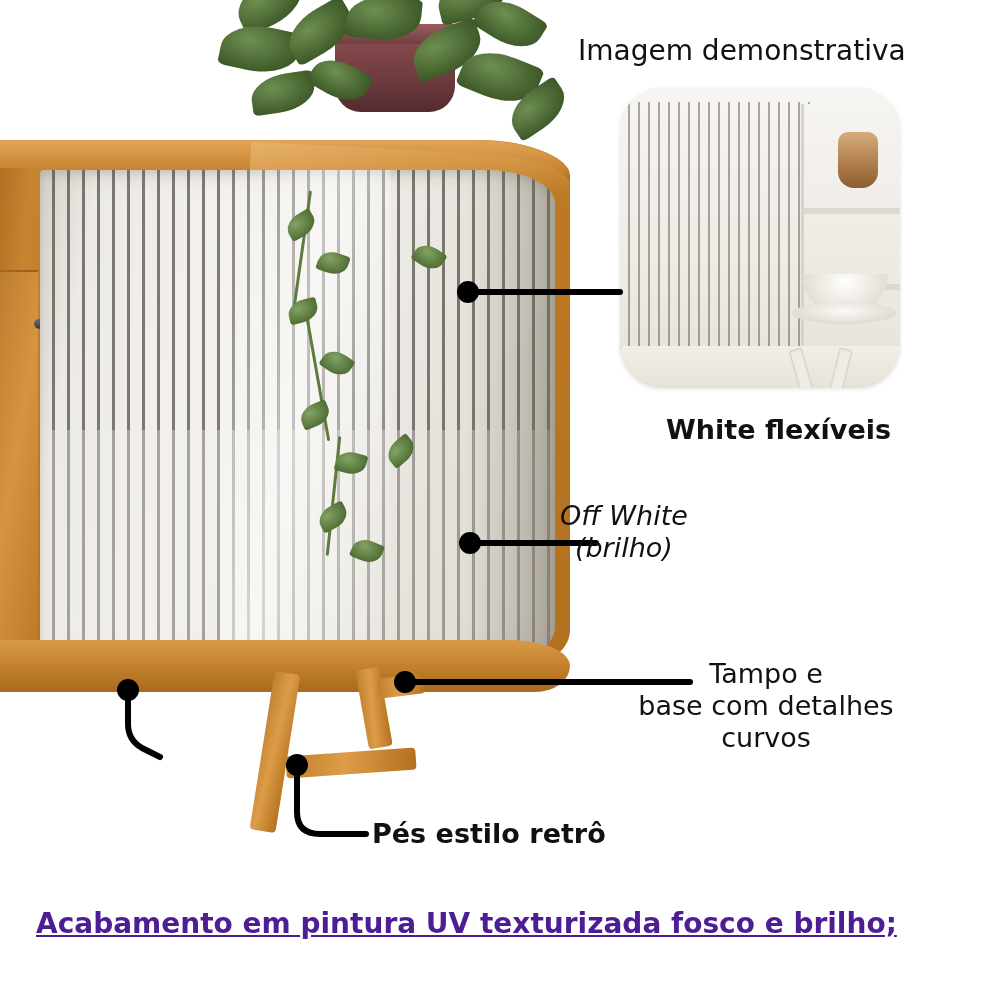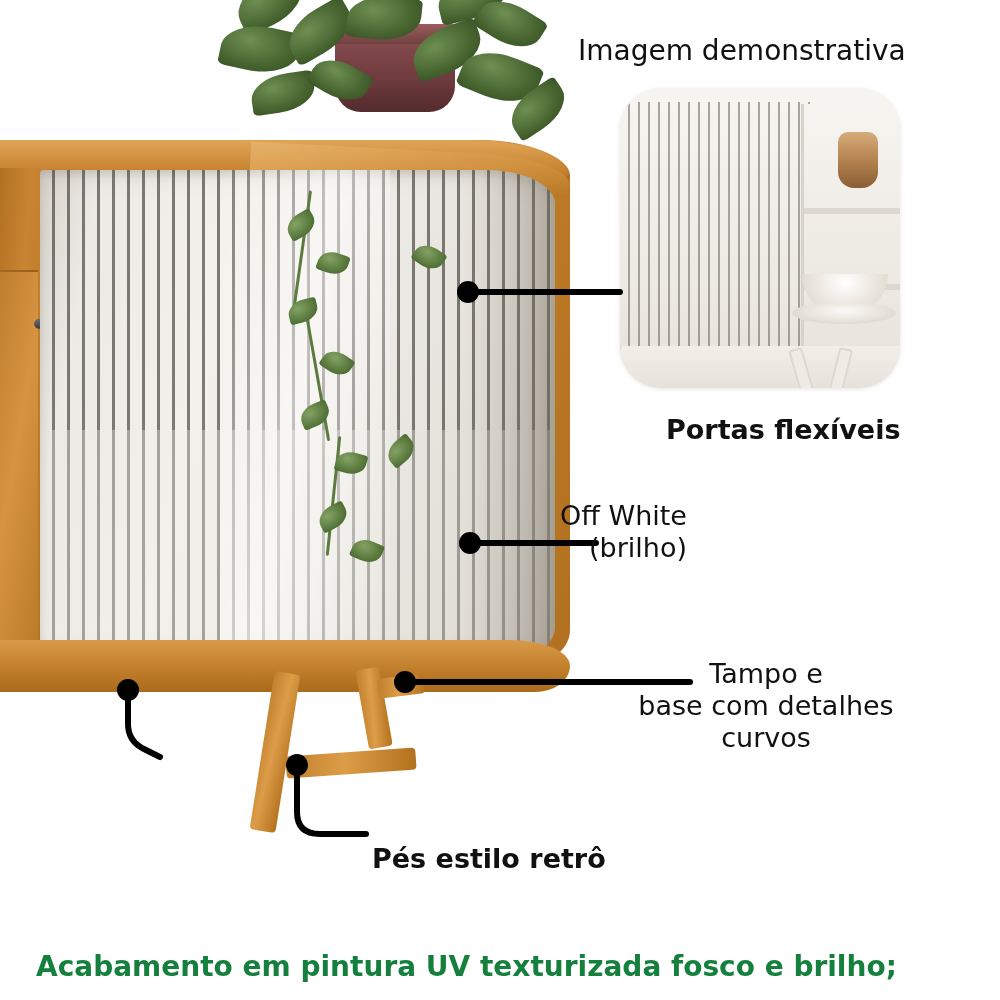--- a/index.html
+++ b/index.html
@@ -341,21 +341,22 @@
     left: 666px;
     top: 414px;
     font-size: 27px;
     font-weight: 700;
   }
   .lbl-offwhite {
     left: 560px;
     top: 500px;
     font-size: 27px;
     font-weight: 400;
-    text-align: right;
+    text-align: center;
+    font-style: italic;
   }
   .lbl-tampo {
     left: 566px;
     top: 658px;
     font-size: 27px;
     font-weight: 400;
     text-align: center;
     width: 400px;
   }
   .lbl-cinamomo {
@@ -364,30 +365,30 @@
     font-size: 27px;
     font-weight: 400;
     text-align: center;
     width: 200px;
   }
   .lbl-pes {
     left: 372px;
     top: 818px;
     font-size: 27px;
     font-weight: 700;
-    margin-top: 25px;
   }
   .footer-text {
     position: absolute;
     left: 36px;
-    top: 950px;
+    top: 907px;
     width: 950px;
     font-size: 28px;
     font-weight: 700;
-    color: #15803d;
+    color: #4c1d95;
+    text-decoration: underline;
   }
 </style>
 </head>
 <body>
 
 <div id="stage">
 
   <div class="photo">
 
     <div class="wood-body"></div>
@@ -472,21 +473,21 @@
 
     <path d="M128 690 L128 724 Q128 740 142 748 L160 757" stroke="#000" stroke-width="6" fill="none" stroke-linecap="round"></path>
     <circle cx="128" cy="690" r="11" fill="#000"></circle>
 
     <path d="M297 765 L297 812 Q297 834 320 834 L366 834" stroke="#000" stroke-width="6" fill="none" stroke-linecap="round"></path>
     <circle cx="297" cy="765" r="11" fill="#000"></circle>
   </svg>
 
   <div class="label lbl-demo">Imagem demonstrativa</div>
 
-  <div class="label lbl-portas">Portas flexíveis</div>
+  <div class="label lbl-portas">White flexíveis</div>
 
   <div class="label lbl-offwhite">Off White
 (brilho)</div>
 
   <div class="label lbl-tampo">Tampo e
 base com detalhes
 curvos</div>
 
 
   <div class="label lbl-pes">Pés estilo retrô</div>

